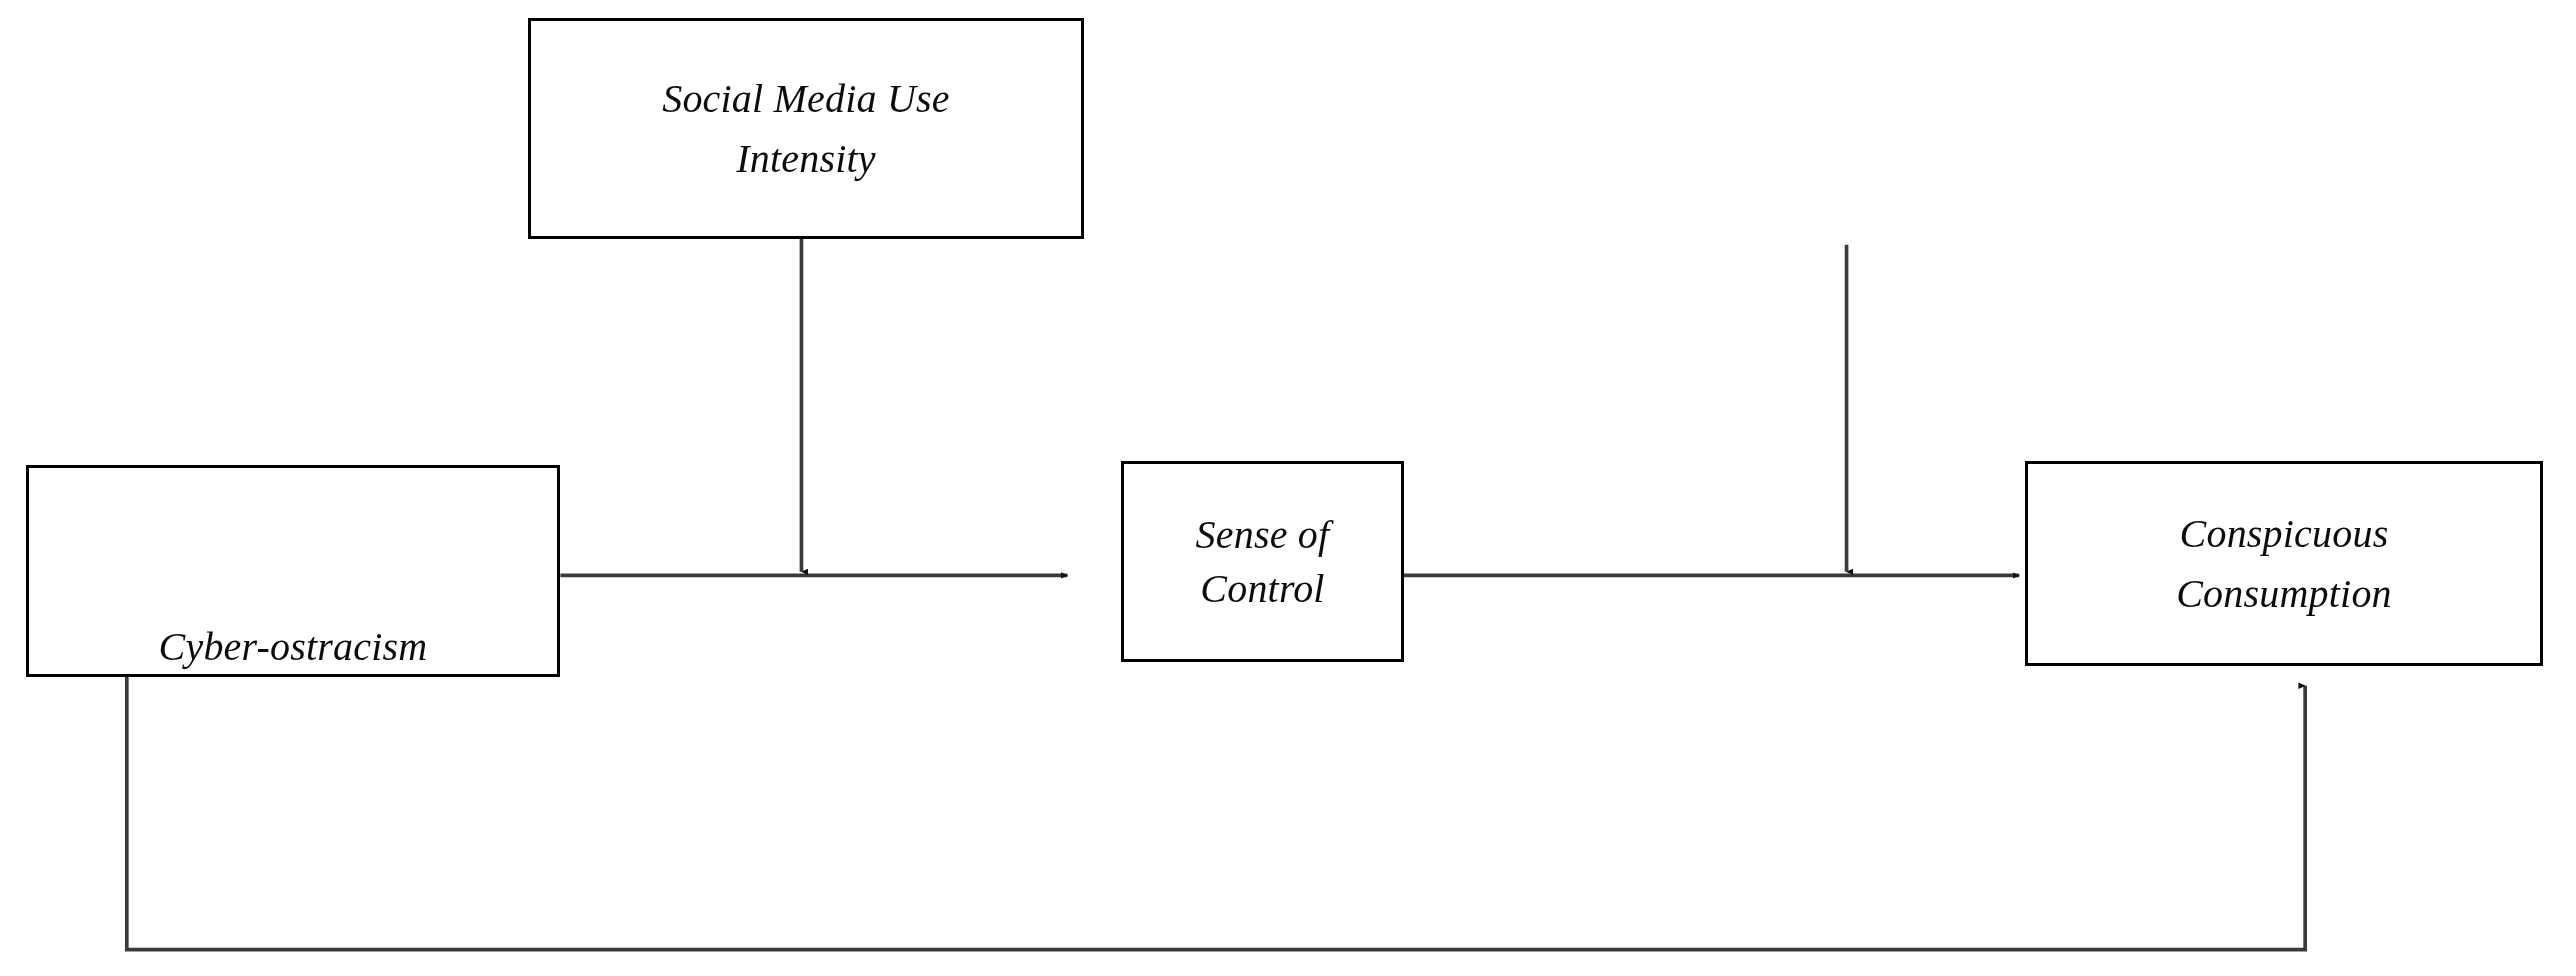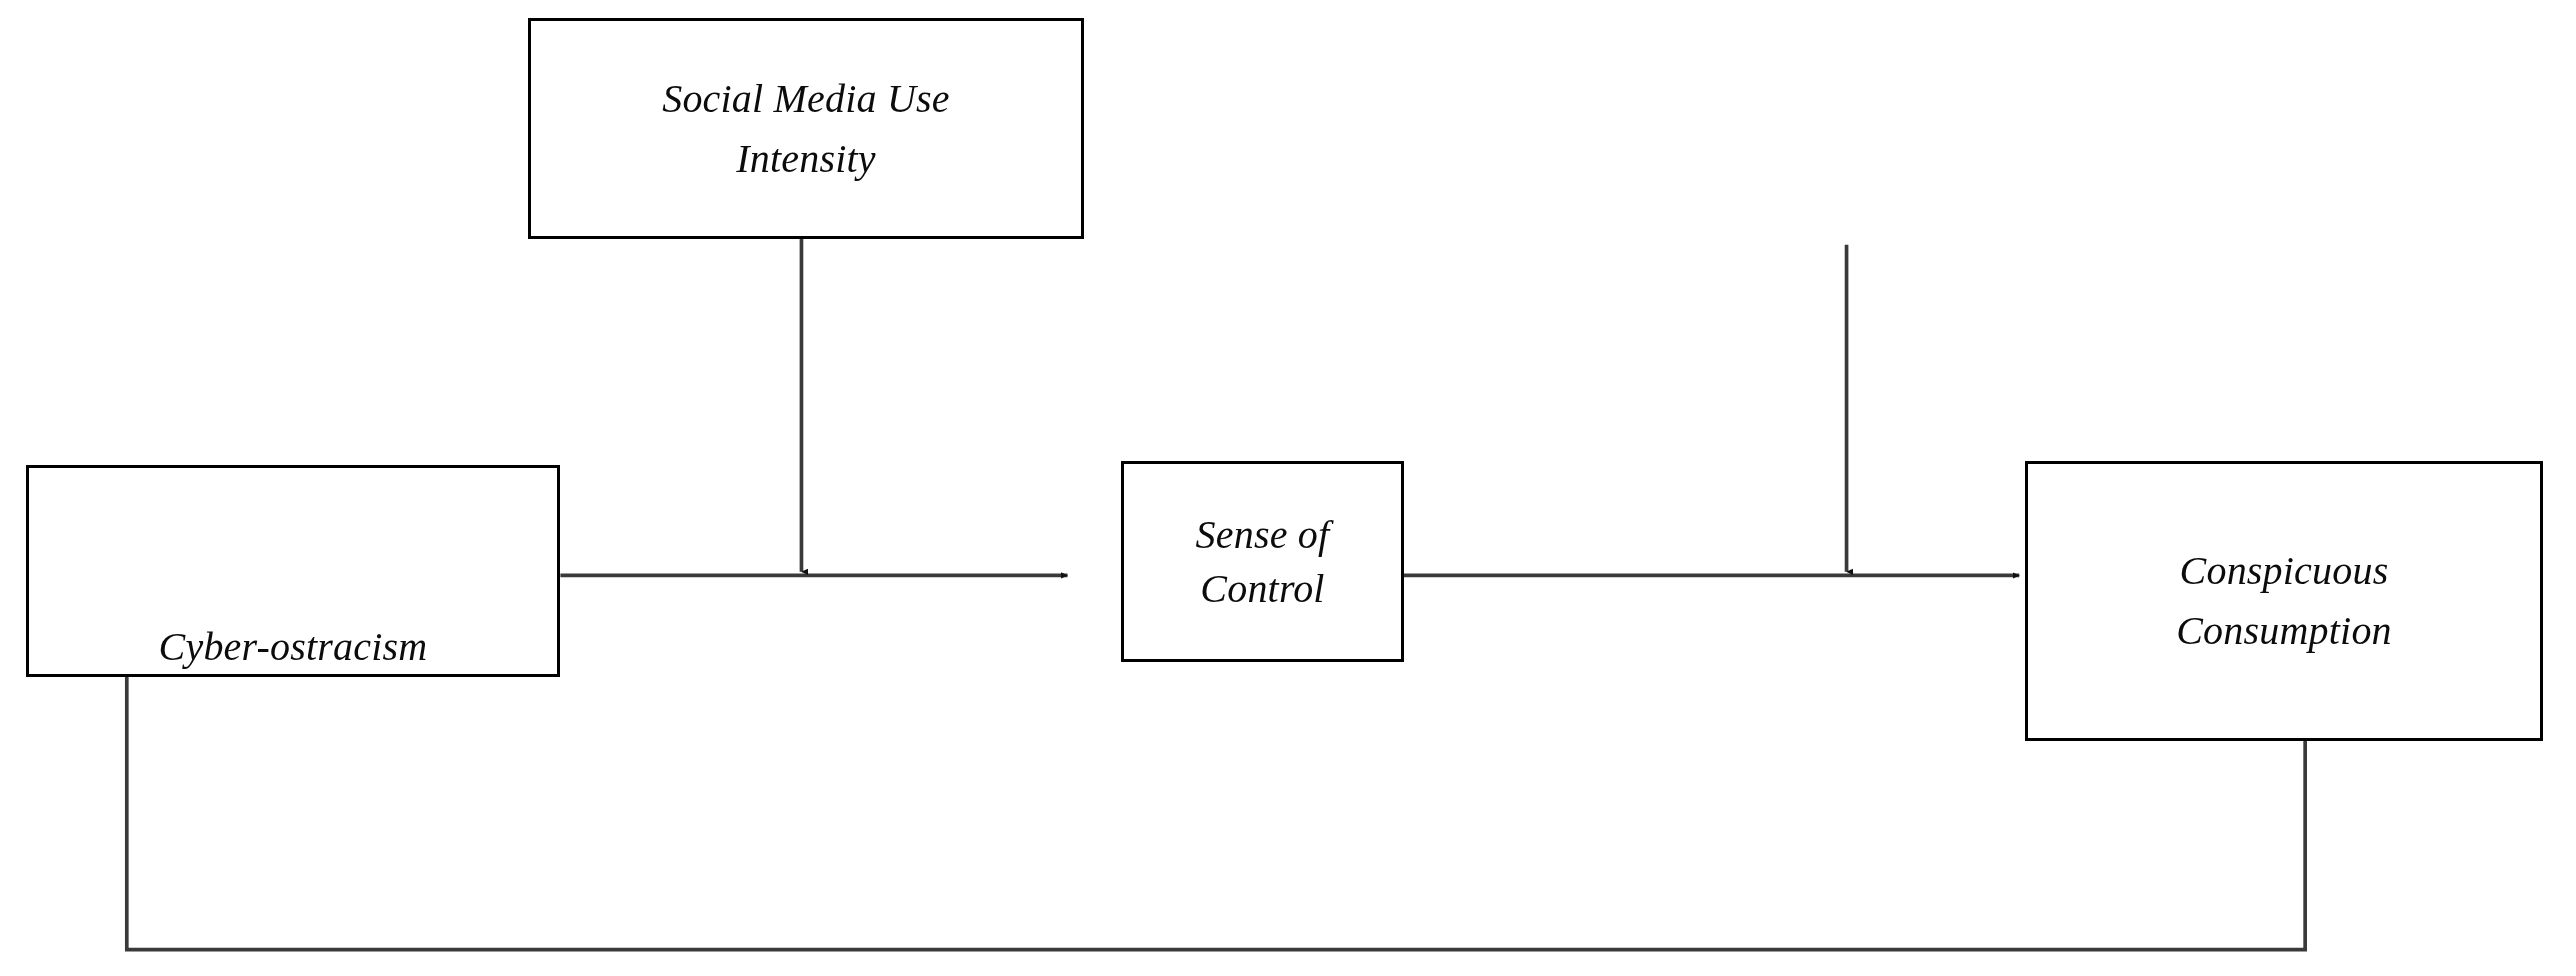--- a/index.html
+++ b/index.html
@@ -57,21 +57,21 @@
   #node-theorist {
     left: 1437px; top: 24px;   width: 935px; height: 221px;
   }
   #node-cyber-ostracism {
     left: 26px;   top: 465px;  width: 534px;  height: 212px; align-items: flex-end;
   }
   #node-sense-of-control {
     left: 1073px; top: 461px;  width: 283px;  height: 201px; margin-left: 48px;
   }
   #node-conspicuous-consumption {
-    left: 2025px; top: 461px;  width: 518px;  height: 280px;
+    left: 2025px; top: 461px;  width: 518px;  height: 205px;
   }
   #node-theorist .node-label { font-size: 41px; }
   #node-conspicuous-consumption .node-label { line-height: 1.5; }
   #node-social-media .node-label { line-height: 1.5; }
 </style>
 </head>
 <body>
 
 <div id="stage">
 

